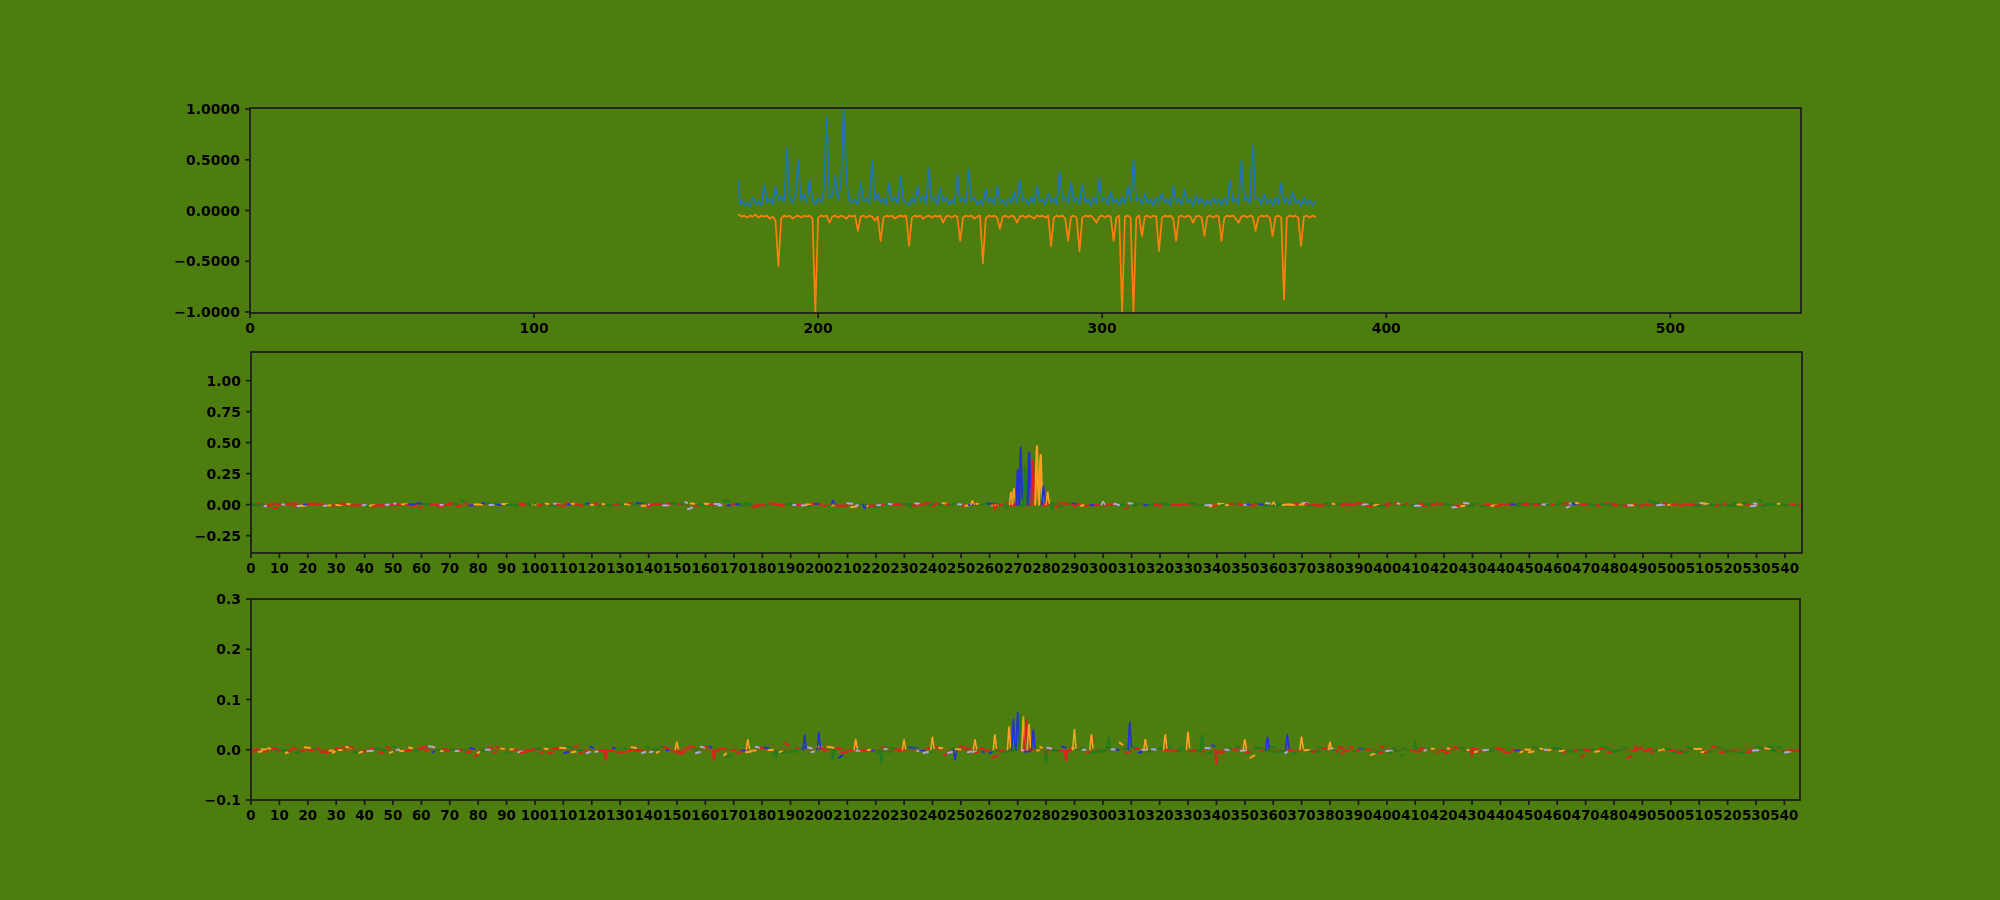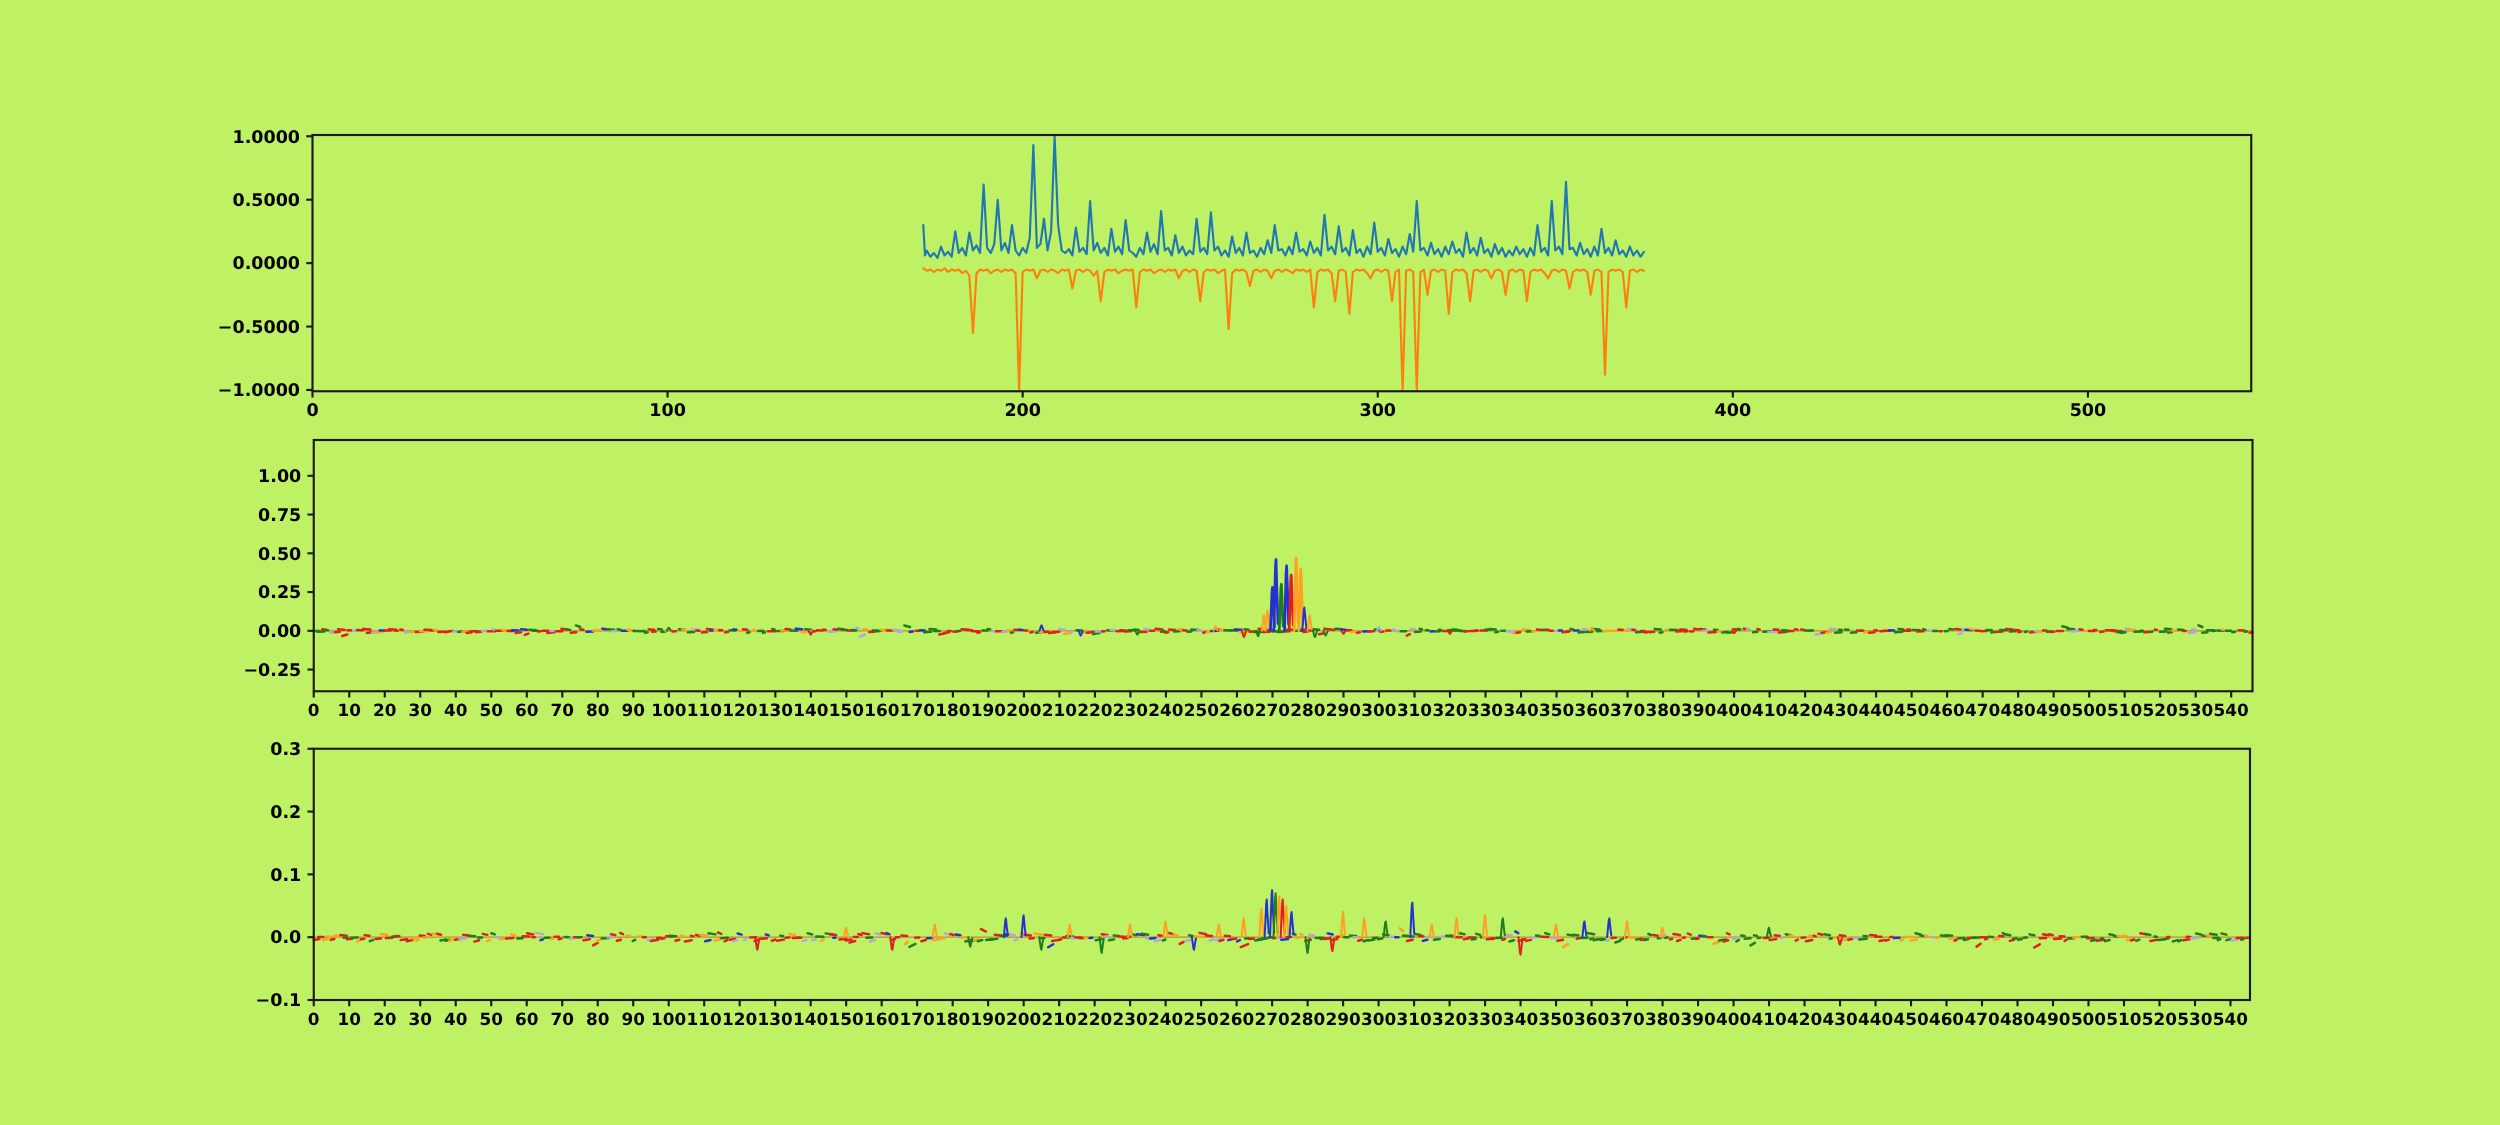--- a/index.html
+++ b/index.html
@@ -1,16 +1,16 @@
 <!DOCTYPE html>
 <html><head>
 <meta charset="utf-8">
 <style>
   html,body{margin:0;padding:0;background:#ffffff;}
-  .figure{position:relative;width:2000px;height:900px;background:#bef264;overflow:hidden;}
+  .figure{position:relative;width:2000px;height:900px;background:#4d7c0f;overflow:hidden;}
   svg text{font-family:"DejaVu Sans","Liberation Sans",sans-serif;font-weight:700;fill:#000;}
 </style>
 </head>
 <body>
 
 <div class="figure">
   <svg id="chart" width="2000" height="900" viewBox="0 0 2000 900">
       <g>
         <polyline points="738.6,180.1 740.0,204.4 741.4,200.4 744.3,205.4 747.1,202.4 750.0,206.4 752.8,197.3 755.6,204.4 758.5,201.4 761.3,205.4 764.2,185.1 767.0,202.4 769.8,198.3 772.7,204.4 775.5,186.1 778.4,200.4 781.2,196.3 784.0,202.4 786.9,147.6 789.7,198.3 792.6,202.4 795.4,195.3 798.2,159.8 801.1,200.4 803.9,194.3 806.8,202.4 809.6,180.1 812.5,200.4 815.3,204.4 818.1,198.3 821.0,202.4 823.8,190.2 826.7,116.1 829.5,198.3 832.3,195.3 835.2,175.0 838.0,200.4 840.9,185.1 843.7,109.0 846.5,180.1 849.4,200.4 852.2,202.4 855.1,199.3 857.9,204.4 860.7,182.1 863.6,201.4 866.4,198.3 869.3,203.4 872.1,160.8 874.9,200.4 877.8,194.3 880.6,202.4 883.5,198.3 886.3,204.4 889.1,183.1 892.0,201.4 894.8,197.3 897.7,203.4 900.5,176.0 903.4,200.4 906.2,202.4 909.0,205.4 911.9,198.3 914.7,203.4 917.6,186.1 920.4,201.4 923.2,195.3 926.1,203.4 928.9,168.9 931.8,200.4 934.6,198.3 937.4,204.4 940.3,188.2 943.1,202.4 946.0,197.3 948.8,204.4 951.6,200.4 954.5,203.4 957.3,175.0 960.2,201.4 963.0,198.3 965.8,203.4 968.7,169.9 971.5,200.4 974.4,197.3 977.2,204.4 980.0,200.4 982.9,205.4 985.7,189.2 988.6,202.4 991.4,198.3 994.3,204.4 997.1,186.1 999.9,202.4 1002.8,200.4 1005.6,205.4 1008.5,198.3 1011.3,203.4 1014.1,192.2 1017.0,202.4 1019.8,180.1 1022.7,200.4 1025.5,199.3 1028.3,204.4 1031.2,197.3 1034.0,203.4 1036.9,186.1 1039.7,201.4 1042.5,199.3 1045.4,204.4 1048.2,193.2 1051.1,202.4 1053.9,198.3 1056.7,204.4 1059.6,171.9 1062.4,200.4 1065.3,197.3 1068.1,203.4 1071.0,181.1 1073.8,201.4 1076.6,198.3 1079.5,204.4 1082.3,184.1 1085.2,202.4 1088.0,199.3 1090.8,205.4 1093.7,197.3 1096.5,203.4 1099.4,178.0 1102.2,201.4 1105.0,198.3 1107.9,204.4 1110.7,191.2 1113.6,202.4 1116.4,199.3 1119.2,205.4 1122.1,197.3 1124.9,203.4 1127.8,187.2 1130.6,201.4 1133.4,160.8 1136.3,200.4 1139.1,198.3 1142.0,204.4 1144.8,194.3 1147.6,203.4 1150.5,199.3 1153.3,205.4 1156.2,197.3 1159.0,203.4 1161.9,193.2 1164.7,202.4 1167.5,199.3 1170.4,205.4 1173.2,186.1 1176.1,202.4 1178.9,198.3 1181.7,204.4 1184.6,190.2 1187.4,202.4 1190.3,199.3 1193.1,205.4 1195.9,195.3 1198.8,203.4 1201.6,198.3 1204.5,205.4 1207.3,200.4 1210.1,204.4 1213.0,197.3 1215.8,203.4 1218.7,199.3 1221.5,205.4 1224.3,198.3 1227.2,204.4 1230.0,180.1 1232.9,201.4 1235.7,198.3 1238.5,204.4 1241.4,160.8 1244.2,200.4 1247.1,197.3 1249.9,203.4 1252.8,145.5 1255.6,199.3 1258.4,198.3 1261.3,204.4 1264.1,194.3 1267.0,203.4 1269.8,199.3 1272.6,205.4 1275.5,197.3 1278.3,204.4 1281.2,183.1 1284.0,202.4 1286.8,198.3 1289.7,204.4 1292.5,192.2 1295.4,203.4 1298.2,200.4 1301.0,205.4 1303.9,197.3 1306.7,204.4 1309.6,200.4 1312.4,205.4 1315.2,201.4" fill="none" stroke="#1f77b4" stroke-width="1.7" stroke-linejoin="round" stroke-linecap="round"></polyline>
         <polyline points="738.6,214.6 741.4,216.6 744.3,215.6 747.1,217.6 750.0,215.6 752.8,216.6 755.6,214.6 758.5,217.6 761.3,215.6 764.2,216.6 767.0,215.6 769.8,218.6 772.7,216.6 775.5,220.6 778.4,266.3 781.2,218.6 784.0,215.6 786.9,216.6 789.7,215.6 792.6,218.6 795.4,216.6 798.2,215.6 801.1,217.6 803.9,215.6 806.8,216.6 809.6,215.6 812.5,218.6 815.3,313.0 818.1,217.6 821.0,215.6 823.8,216.6 826.7,215.6 829.5,222.7 832.3,216.6 835.2,215.6 838.0,217.6 840.9,215.6 843.7,216.6 846.5,218.6 849.4,215.6 852.2,216.6 855.1,215.6 857.9,230.8 860.7,216.6 863.6,215.6 866.4,217.6 869.3,215.6 872.1,216.6 874.9,220.6 877.8,216.6 880.6,240.9 883.5,217.6 886.3,215.6 889.1,216.6 892.0,215.6 894.8,218.6 897.7,216.6 900.5,215.6 903.4,216.6 906.2,215.6 909.0,246.0 911.9,217.6 914.7,215.6 917.6,216.6 920.4,215.6 923.2,218.6 926.1,216.6 928.9,215.6 931.8,217.6 934.6,215.6 937.4,216.6 940.3,215.6 943.1,222.7 946.0,216.6 948.8,215.6 951.6,217.6 954.5,215.6 957.3,216.6 960.2,240.9 963.0,217.6 965.8,215.6 968.7,216.6 971.5,215.6 974.4,218.6 977.2,216.6 980.0,215.6 982.9,263.3 985.7,218.6 988.6,215.6 991.4,216.6 994.3,215.6 997.1,217.6 999.9,228.8 1002.8,216.6 1005.6,215.6 1008.5,217.6 1011.3,215.6 1014.1,216.6 1017.0,222.7 1019.8,216.6 1022.7,215.6 1025.5,217.6 1028.3,215.6 1031.2,216.6 1034.0,218.6 1036.9,215.6 1039.7,216.6 1042.5,215.6 1045.4,217.6 1048.2,215.6 1051.1,246.0 1053.9,217.6 1056.7,215.6 1059.6,216.6 1062.4,215.6 1065.3,218.6 1068.1,240.9 1071.0,216.6 1073.8,215.6 1076.6,217.6 1079.5,251.1 1082.3,217.6 1085.2,215.6 1088.0,216.6 1090.8,215.6 1093.7,218.6 1096.5,222.7 1099.4,216.6 1102.2,215.6 1105.0,217.6 1107.9,215.6 1110.7,216.6 1113.6,240.9 1116.4,217.6 1119.2,215.6 1122.1,313.0 1124.9,216.6 1127.8,215.6 1130.6,217.6 1133.4,313.0 1136.3,217.6 1139.1,215.6 1142.0,235.9 1144.8,216.6 1147.6,215.6 1150.5,217.6 1153.3,215.6 1156.2,216.6 1159.0,251.1 1161.9,217.6 1164.7,215.6 1167.5,216.6 1170.4,215.6 1173.2,218.6 1176.1,240.9 1178.9,216.6 1181.7,215.6 1184.6,217.6 1187.4,215.6 1190.3,216.6 1193.1,222.7 1195.9,216.6 1198.8,215.6 1201.6,217.6 1204.5,235.9 1207.3,216.6 1210.1,215.6 1213.0,217.6 1215.8,215.6 1218.7,216.6 1221.5,240.9 1224.3,217.6 1227.2,215.6 1230.0,216.6 1232.9,215.6 1235.7,218.6 1238.5,222.7 1241.4,216.6 1244.2,215.6 1247.1,217.6 1249.9,215.6 1252.8,216.6 1255.6,230.8 1258.4,217.6 1261.3,215.6 1264.1,216.6 1267.0,215.6 1269.8,217.6 1272.6,235.9 1275.5,216.6 1278.3,215.6 1281.2,217.6 1284.0,299.8 1286.8,217.6 1289.7,215.6 1292.5,216.6 1295.4,215.6 1298.2,217.6 1301.0,246.0 1303.9,216.6 1306.7,215.6 1309.6,217.6 1312.4,215.6 1315.2,216.6" fill="none" stroke="#ff7f0e" stroke-width="1.7" stroke-linejoin="round" stroke-linecap="round"></polyline>

